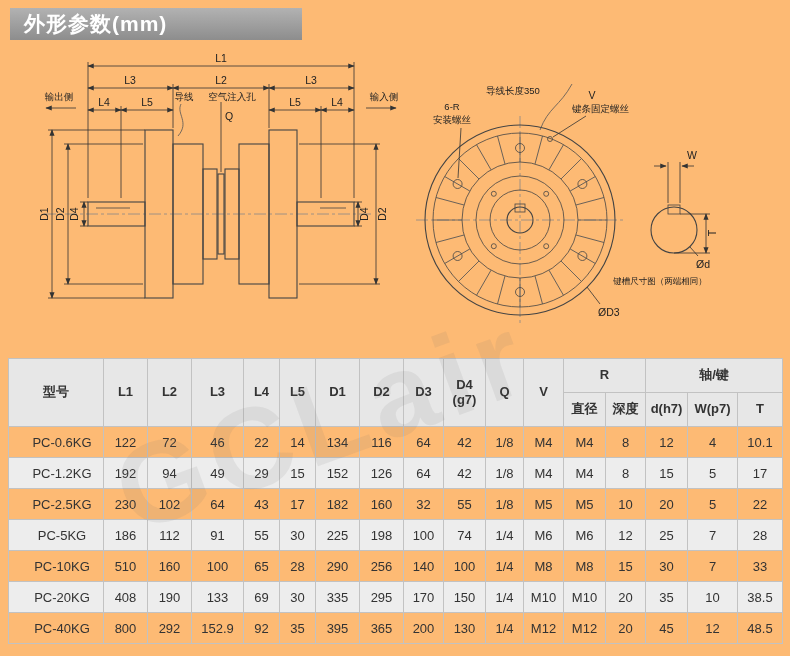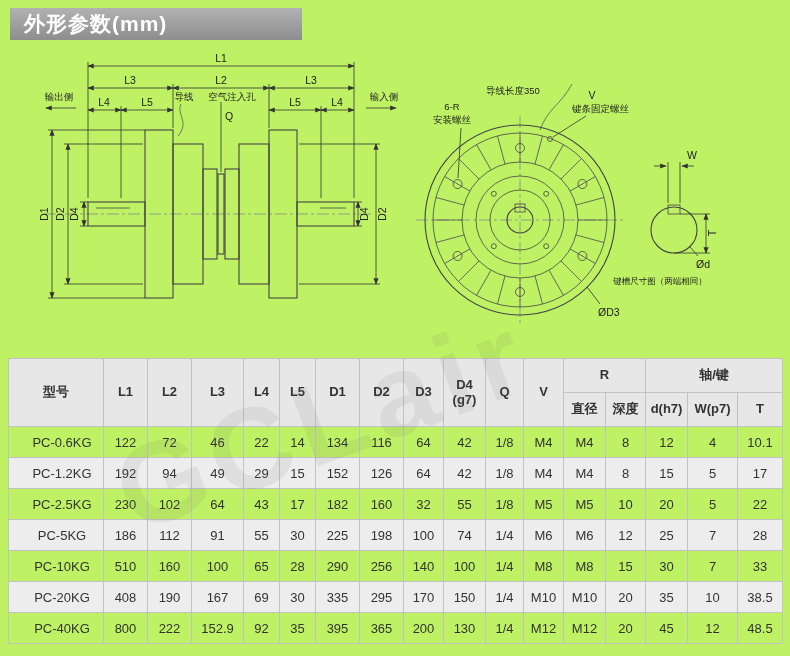--- a/index.html
+++ b/index.html
@@ -1,17 +1,17 @@
 <!DOCTYPE html>
 <html><head>
 <meta charset="utf-8">
 <style>
   * { margin:0; padding:0; box-sizing:border-box; }
   body { background:#fff; font-family:"Liberation Sans","DejaVu Sans",sans-serif; }
-  .page { position:relative; width:790px; height:656px; background:#bef264; overflow:hidden; }
+  .page { position:relative; width:790px; height:656px; background:#fdba74; overflow:hidden; }
 
   .banner { position:absolute; left:10px; top:8px; width:292px; height:32px;
     background:linear-gradient(180deg,#b2b2b2,#8d8d8d); color:#fff;
     font-size:21px; font-weight:bold; line-height:32px; padding-left:14px; letter-spacing:1px; }
 
   .drawings { position:absolute; left:0; top:42px; }
 
   svg text { font-family:"Liberation Sans","DejaVu Sans",sans-serif; }
   .dt  { font-size:10.5px; fill:#222; text-anchor:middle; }
   .dts { font-size:9.5px;  fill:#222; text-anchor:middle; }
@@ -352,39 +352,39 @@
           <td>M8</td>
           <td>15</td>
           <td>30</td>
           <td>7</td>
           <td>33</td>
         </tr>
         <tr>
           <td class="model-cell">PC-20KG</td>
           <td>408</td>
           <td>190</td>
-          <td>167</td>
+          <td>133</td>
           <td>69</td>
           <td>30</td>
           <td>335</td>
           <td>295</td>
           <td>170</td>
           <td>150</td>
           <td>1/4</td>
           <td>M10</td>
           <td>M10</td>
           <td>20</td>
           <td>35</td>
           <td>10</td>
           <td>38.5</td>
         </tr>
         <tr>
           <td class="model-cell">PC-40KG</td>
           <td>800</td>
-          <td>222</td>
+          <td>292</td>
           <td>152.9</td>
           <td>92</td>
           <td>35</td>
           <td>395</td>
           <td>365</td>
           <td>200</td>
           <td>130</td>
           <td>1/4</td>
           <td>M12</td>
           <td>M12</td>

